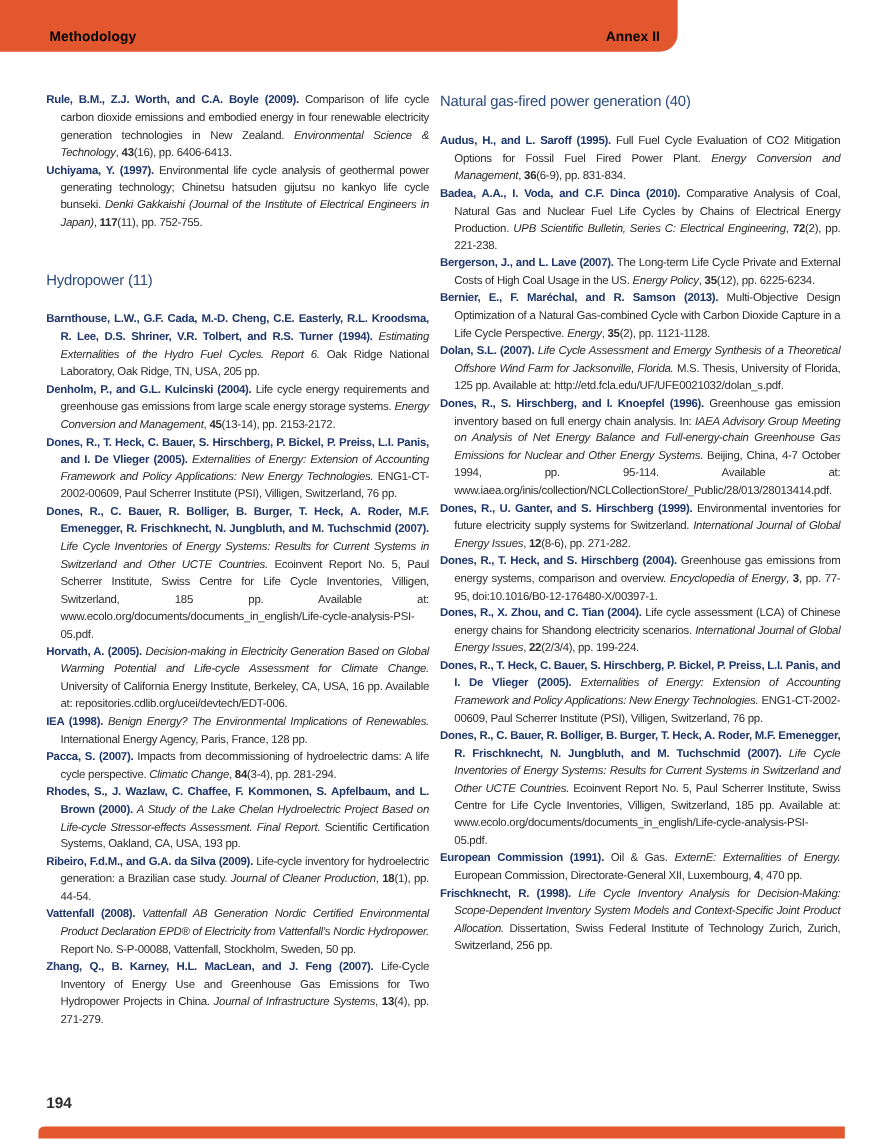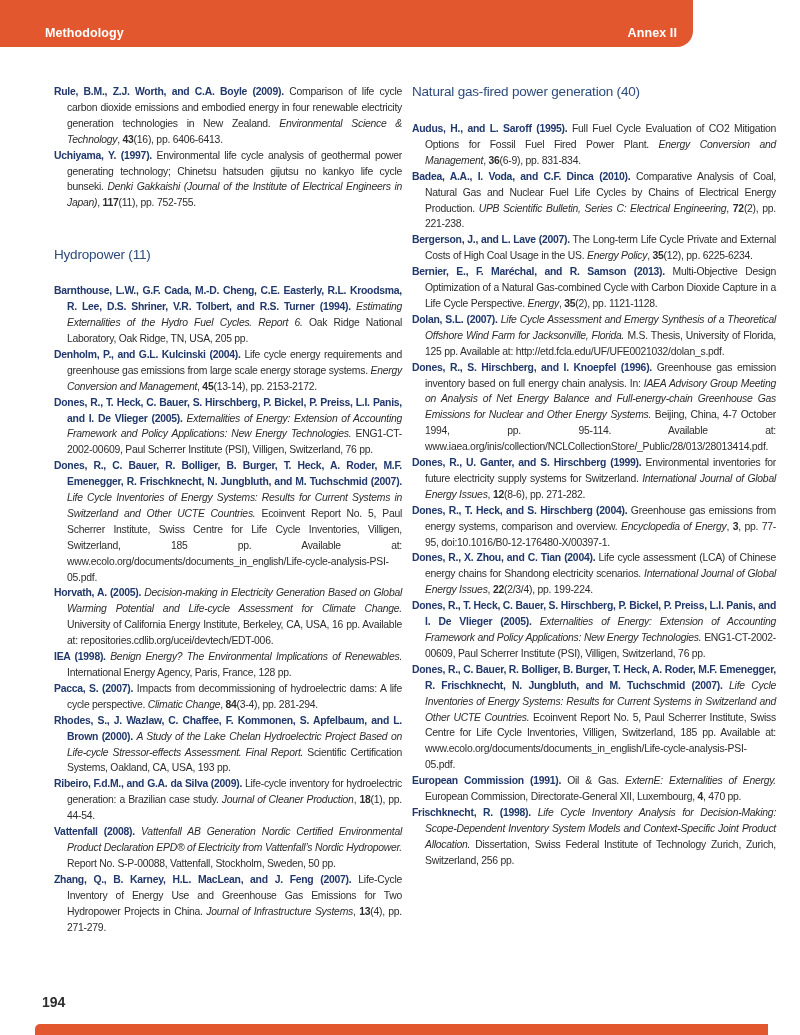--- a/index.html
+++ b/index.html
@@ -8,29 +8,29 @@
     --headblue:#2C4B7C;
     --body:#2E2D2C;
   }
   html,body{margin:0;padding:0;}
   body{
     width:800px;height:1035px;position:relative;background:#ffffff;
     font-family:"Liberation Sans", sans-serif;color:var(--body);
     overflow:hidden;
   }
   .header-bar{
-    position:absolute;top:0;left:0;width:693px;height:47px;
+    position:absolute;top:0;left:0;width:616px;height:47px;
     background:var(--accent);border-bottom-right-radius:16px;
     display:flex;justify-content:space-between;align-items:flex-end;
     padding:0 16px 7px 45px;box-sizing:border-box;
-    color:#ffffff;font-weight:bold;font-size:12.5px;letter-spacing:0.1px;
+    color:#000000;font-weight:bold;font-size:12.5px;letter-spacing:0.1px;
   }
   .content{
     position:absolute;top:84px;left:42px;width:722px;
-    display:flex;gap:10px;margin-left:12px;
+    display:flex;gap:10px;
   }
   .col-left{width:348px;}
   .col-right{width:364px;}
   .ref{
     margin:0;padding-left:13px;text-indent:-13px;text-align:justify;
     font-size:10.4px;line-height:15.9px;letter-spacing:-0.25px;
     color:var(--body);
   }
   .au{font-weight:bold;color:var(--navy);}
   .it{font-style:italic;}

